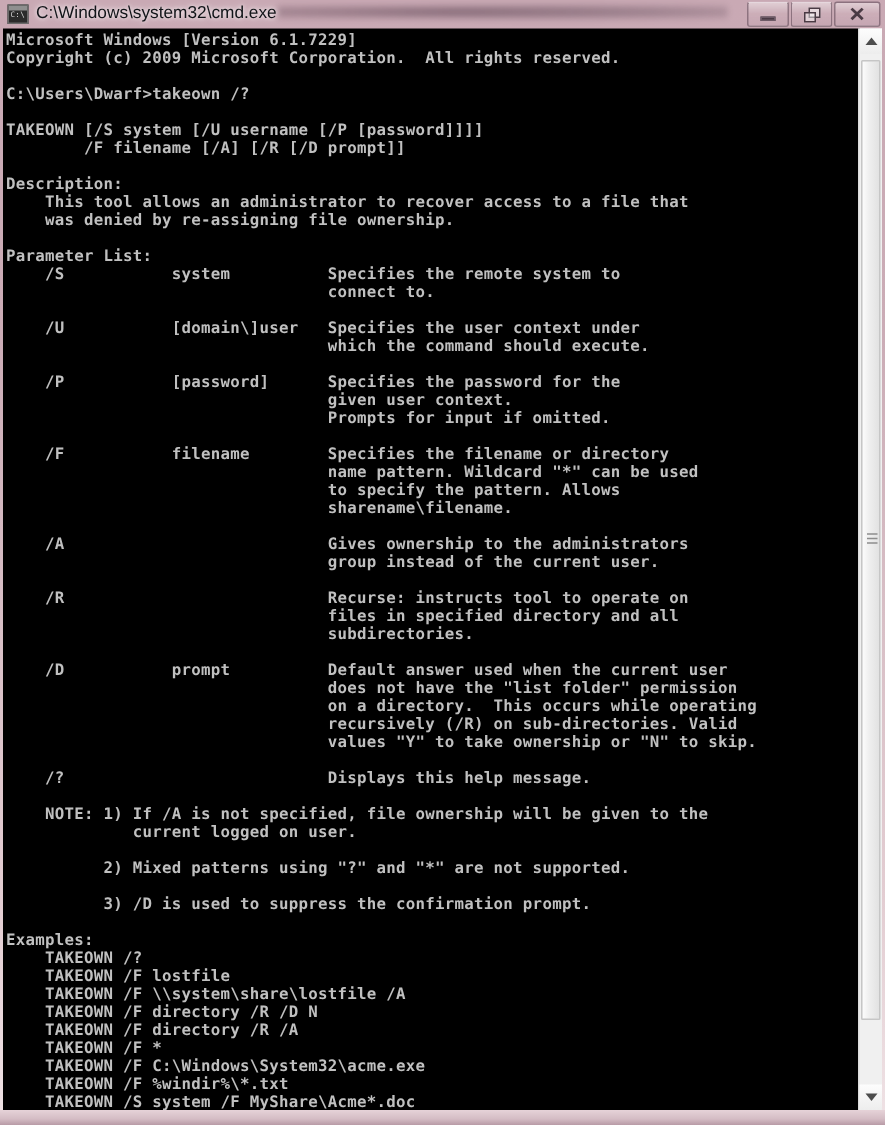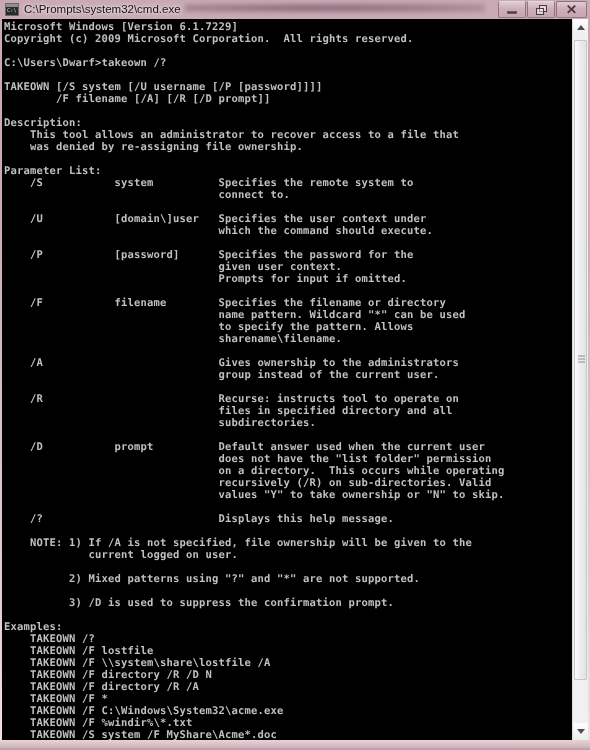--- a/index.html
+++ b/index.html
@@ -220,21 +220,21 @@
 
 <div id="cmd-window">
 
   <div id="glass-bleed"></div>
 
   <div id="title-bar">
     <div id="title-icon">
       <div class="ic-top"></div>
       <div class="ic-txt">C:\</div>
     </div>
-    <div id="title-text">C:\Prompts\system32\cmd.exe</div>
+    <div id="title-text">C:\Windows\system32\cmd.exe</div>
 
     <div class="cap-btn" id="btn-min">
       <div class="cap-glyph">
         <div class="min-bar"></div>
       </div>
     </div>
 
     <div class="cap-btn" id="btn-max">
       <div class="cap-glyph">
         <div class="max-box">

